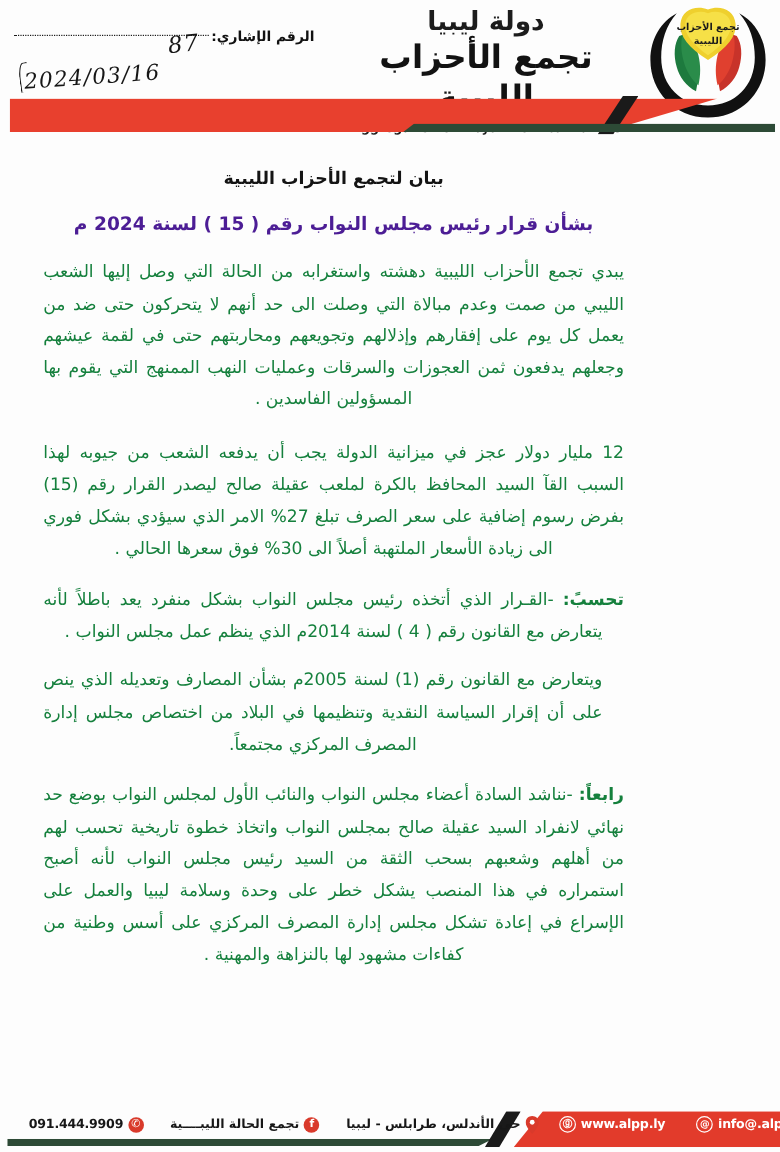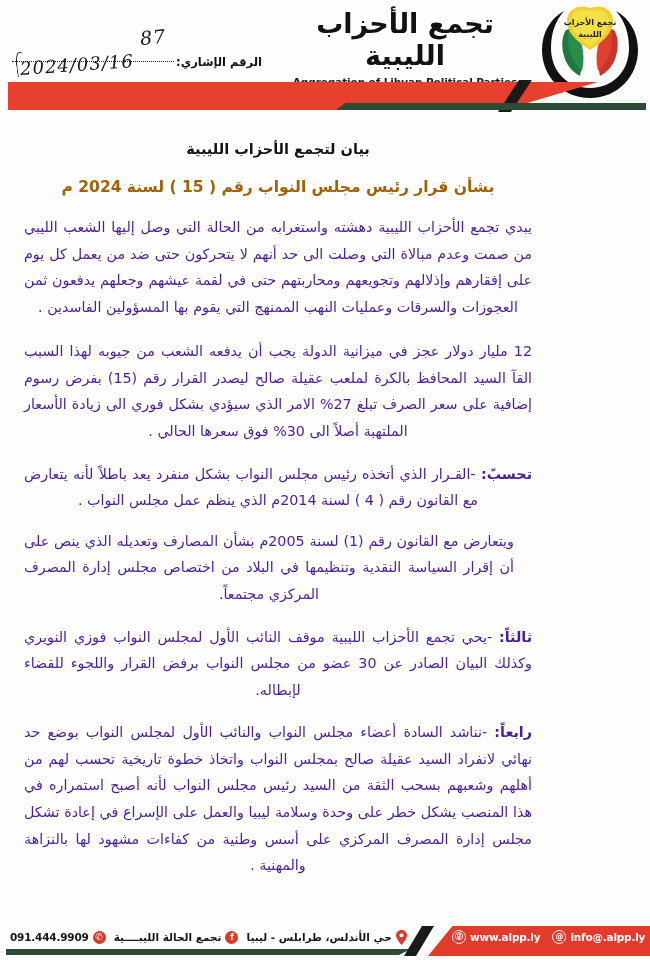--- a/index.html
+++ b/index.html
@@ -42,21 +42,20 @@
     height: 62px;
     direction: rtl;
   }
   .ref-row {
     position: relative;
     height: 28px;
     display: flex;
     align-items: center;
     justify-content: flex-start;
     gap: 2px;
-    margin-top: 32px;
   }
   .ref-label {
     font-size: 11.5px;
     font-weight: bold;
     color: #111;
     white-space: nowrap;
     letter-spacing: -0.2px;
   }
   .ref-dots {
     flex: 1;
@@ -177,46 +176,46 @@
     background: #2d4a36;
     clip-path: polygon(3% 0, 100% 0, 100% 100%, 0 100%);
   }
 
   
   .content {
     position: absolute;
     top: 125px;
     left: 0;
     width: 556px;
-    padding: 0 24px;
+    padding: 0 36px;
     box-sizing: border-box;
     direction: rtl;
     text-align: justify;
   }
   .doc-title {
     text-align: center;
     font-size: 14.5px;
     font-weight: bold;
     color: #141414;
     margin: 16px 0 0 0;
     letter-spacing: -0.2px;
   }
   .doc-subtitle {
     text-align: center;
     font-size: 15.5px;
     font-weight: bold;
-    color: #a16207;
+    color: #4c1d95;
     margin: 21px 0 0 0;
     letter-spacing: -0.2px;
   }
   p.para {
     font-size: 14.3px;
     line-height: 1.86;
     margin: 18px 0 0 0;
-    color: #4c1d95;
+    color: #15803d;
     text-align: justify;
     text-align-last: center;
     letter-spacing: -0.1px;
   }
   p.para.sub {
     margin-top: 14px;
     padding-right: 18px;
   }
   p.para.clause {
     margin-top: 16px;
@@ -271,20 +270,21 @@
     align-items: center;
     gap: 8px;
     direction: ltr;
   }
   .f-item {
     display: flex;
     flex-direction: row;
     align-items: center;
     gap: 4px;
     white-space: nowrap;
+    margin-left: 14px;
   }
   .f-text {
     font-size: 10.5px;
     font-weight: bold;
     color: #171717;
     letter-spacing: -0.2px;
   }
   .f-text-ar {
     direction: rtl;
     font-size: 10.5px;
@@ -355,20 +355,21 @@
       <div class="ref-row">
         <span class="ref-label">الرقم الإشاري:</span>
         <span class="ref-dots"></span>
       </div>
       <span class="hand hand-num">87</span>
       <span class="hand-tick"></span>
       <span class="hand hand-date">2024/03/16</span>
     </div>
 
     <div class="org-block">
+      <div class="org-country">دولة ليبيا</div>
       <div class="org-name">تجمع الأحزاب الليبية</div>
       <div class="org-en">Aggregation of Libyan Political Parties</div>
     </div>
 
     <div class="logo">
       <svg viewBox="0 0 108 100" width="108" height="100" aria-hidden="true">
 
         <path d="M54 96 C26 96 6 74 6 48 C6 30 15 16 28 9 C19 19 15 32 15 46 C15 70 32 86 54 86 C76 86 93 70 93 46 C93 32 89 19 80 9 C93 16 102 30 102 48 C102 74 82 96 54 96 Z" fill="#111111"></path>
 
         <path d="M30 28 C26 34 25 44 28 54 C30 62 36 70 44 74 C46 66 46 58 44 50 C42 42 38 34 33 27 Z" fill="#1d7a3e"></path>
@@ -395,21 +396,20 @@
     <div class="doc-subtitle">بشأن قرار رئيس مجلس النواب رقم ( 15 ) لسنة 2024 م</div>
 
     <p class="para">يبدي تجمع الأحزاب الليبية دهشته واستغرابه من الحالة التي وصل إليها الشعب الليبي من صمت وعدم مبالاة التي وصلت الى حد أنهم لا يتحركون حتى ضد من يعمل كل يوم على إفقارهم وإذلالهم وتجويعهم ومحاربتهم حتى في لقمة عيشهم وجعلهم يدفعون ثمن العجوزات والسرقات وعمليات النهب الممنهج التي يقوم بها المسؤولين الفاسدين .</p>
     <p class="para">12 مليار دولار عجز في ميزانية الدولة يجب أن يدفعه الشعب من جيوبه لهذا السبب القآ السيد المحافظ بالكرة لملعب عقيلة صالح ليصدر القرار رقم (15) بفرض رسوم إضافية على سعر الصرف تبلغ 27% الامر الذي سيؤدي بشكل فوري الى زيادة الأسعار الملتهبة أصلاً الى 30% فوق سعرها الحالي .</p>
 
     <p class="para clause"><span class="lead">تحسبً:</span><span> -القـرار الذي أتخذه رئيس مجلس النواب بشكل منفرد يعد باطلاً لأنه يتعارض مع القانون رقم ( 4 ) لسنة 2014م الذي ينظم عمل مجلس النواب .</span></p>
 
     <p class="para sub">ويتعارض مع القانون رقم (1) لسنة 2005م بشأن المصارف وتعديله الذي ينص على أن إقرار السياسة النقدية وتنظيمها في البلاد من اختصاص مجلس إدارة المصرف المركزي مجتمعاً.</p>
 
 
-    <p class="para clause"><span class="lead">ثالثاً:</span><span> -يحي تجمع الأحزاب الليبية موقف النائب الأول لمجلس النواب فوزي النويري وكذلك البيان الصادر عن 30 عضو من مجلس النواب برفض القرار واللجوء للقضاء لإبطاله.</span></p>
 
     <p class="para clause"><span class="lead">رابعاً:</span><span> -نناشد السادة أعضاء مجلس النواب والنائب الأول لمجلس النواب بوضع حد نهائي لانفراد السيد عقيلة صالح بمجلس النواب واتخاذ خطوة تاريخية تحسب لهم من أهلهم وشعبهم بسحب الثقة من السيد رئيس مجلس النواب لأنه أصبح استمراره في هذا المنصب يشكل خطر على وحدة وسلامة ليبيا والعمل على الإسراع في إعادة تشكل مجلس إدارة المصرف المركزي على أسس وطنية من كفاءات مشهود لها بالنزاهة والمهنية .</span></p>
   </div>
 
   <div class="footer">
     <div class="footer-green-bar"></div>
     <div class="footer-slash"></div>
     <div class="footer-red-bar"></div>
 
     <div class="footer-left-items">

